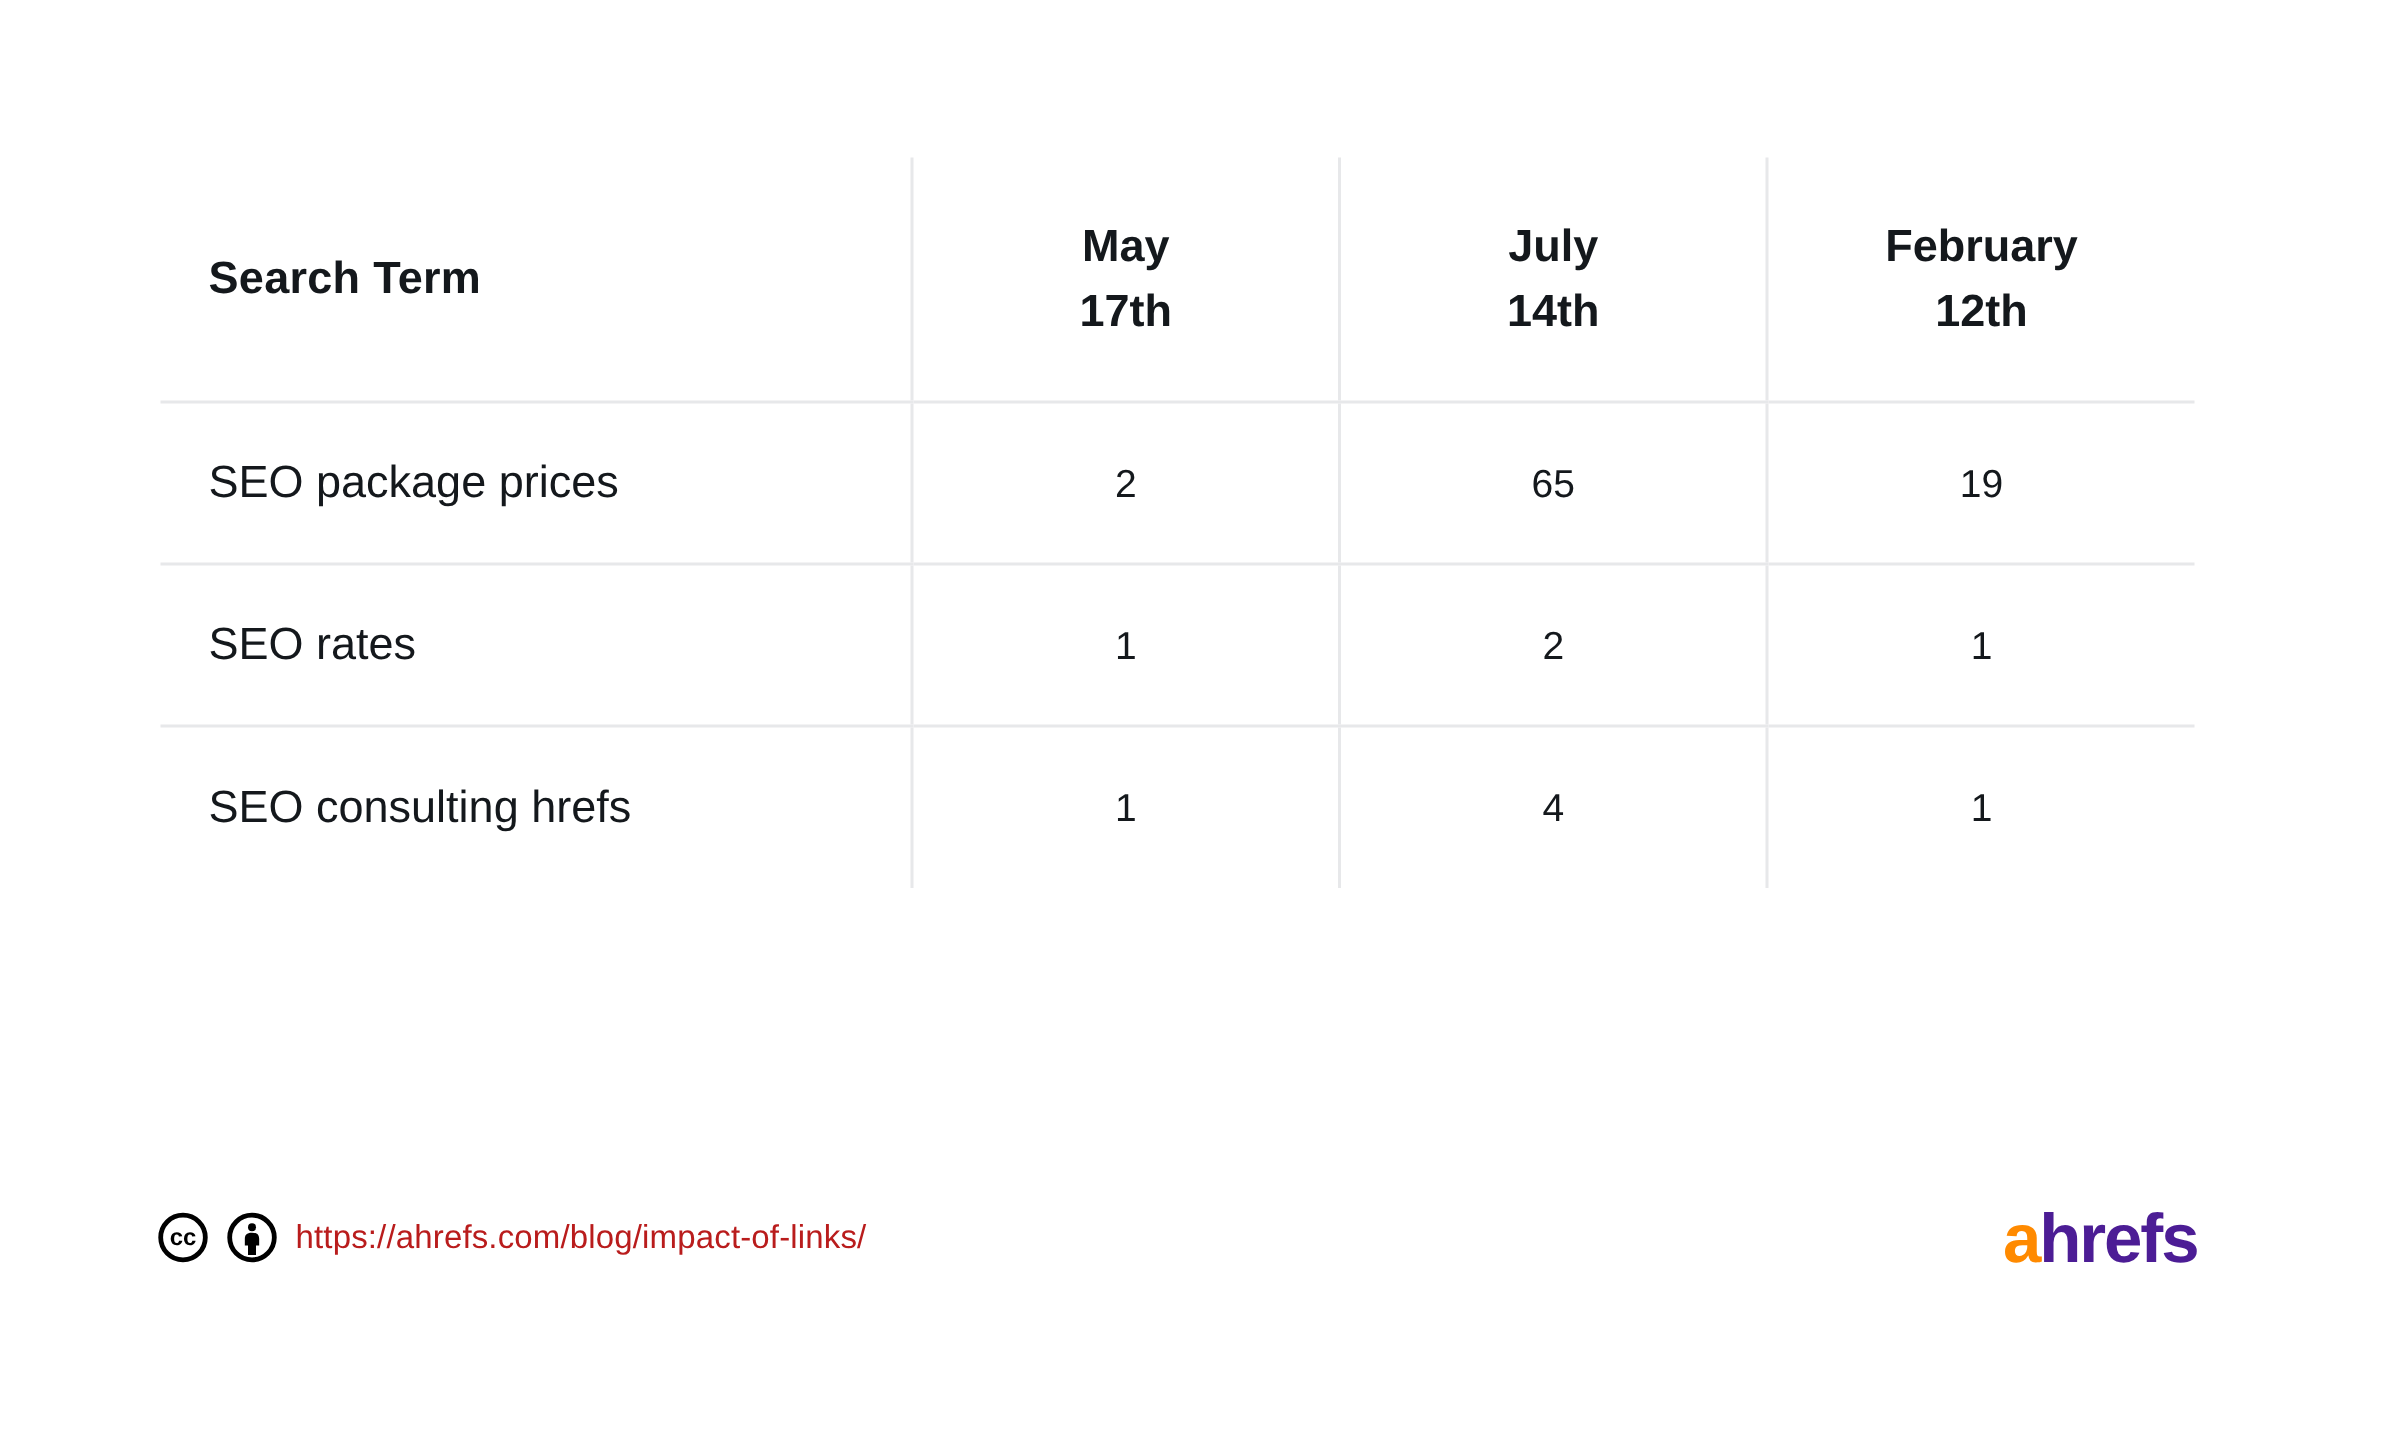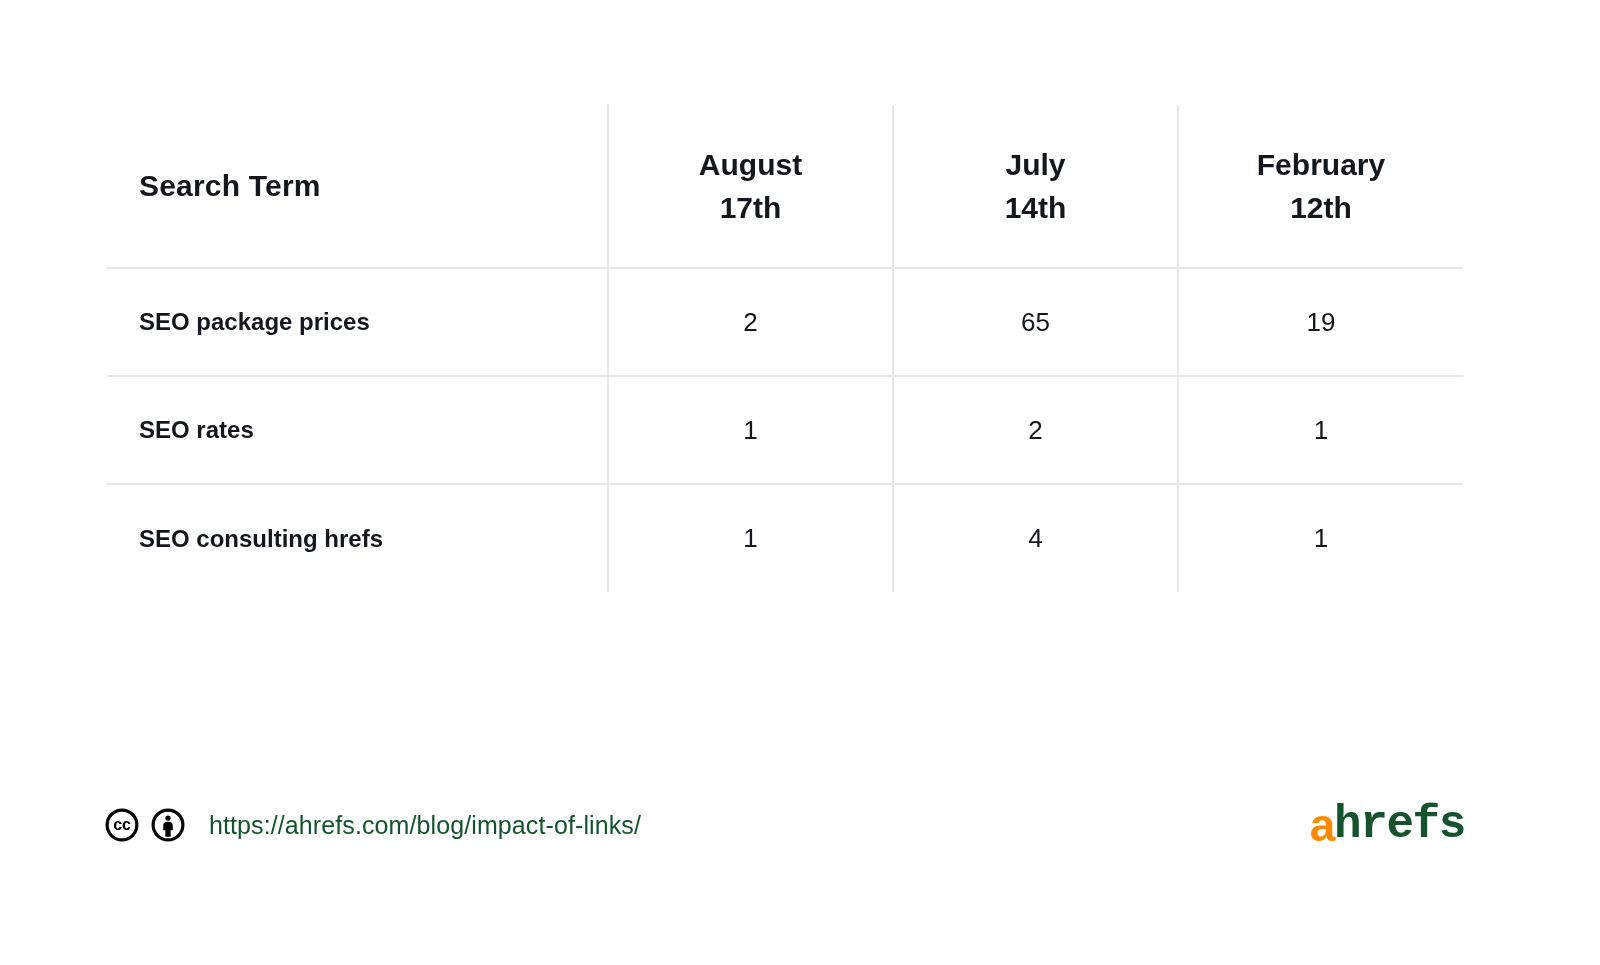--- a/index.html
+++ b/index.html
@@ -71,22 +71,22 @@
     box-sizing: border-box;
     border-bottom: 2px solid #e7e8ea;
     vertical-align: middle;
   }
   tbody tr:last-child td {
     border-bottom: none;
   }
   tbody td.td-term {
     text-align: left;
     padding-left: 32px;
-    font-size: 24px;
-    font-weight: bold;
+    font-size: 30px;
+    font-weight: normal;
   }
   tbody td.td-val {
     text-align: center;
     font-size: 26px;
     font-weight: normal;
     border-left: 2px solid #e7e8ea;
   }
 
   
   .footer {
@@ -105,59 +105,58 @@
     height: 60px;
     justify-content: flex-end;
   }
   .lic-icon {
     width: 34px;
     height: 34px;
     margin-right: 12px;
     display: block;
   }
   .footer-url {
-    margin-left: 12px;
-    font-size: 25px;
-    color: #14532d;
+    font-size: 22px;
+    color: #b91c1c;
     letter-spacing: 0.1px;
     white-space: nowrap;
   }
 
   .brand {
     position: absolute;
     right: 135px;
     top: 0;
     height: 60px;
     display: flex;
     align-items: center;
     font-size: 46px;
     font-weight: bold;
     letter-spacing: -1.4px;
   }
   .brand .brand-a { color: #ff8a00; }
-  .brand .brand-rest { color: #14532d; font-family: Liberation Mono, monospace; }
+  .brand .brand-rest { color: #4c1d95; }
 </style>
 </head>
 <body>
 
 <div class="page">
 
   <div class="table-wrap">
     <table class="data-table">
       <colgroup>
         <col class="c-term">
         <col class="c-month">
         <col class="c-month">
         <col class="c-month">
       </colgroup>
       <thead>
         <tr>
           <th class="th-term">Search Term</th>
           <th class="th-month">
-            <span class="mon-line">August</span>
+            <span class="mon-line">May</span>
             <span class="mon-line">17th</span>
           </th>
           <th class="th-month">
             <span class="mon-line">July</span>
             <span class="mon-line">14th</span>
           </th>
           <th class="th-month">
             <span class="mon-line">February</span>
             <span class="mon-line">12th</span>
           </th>

